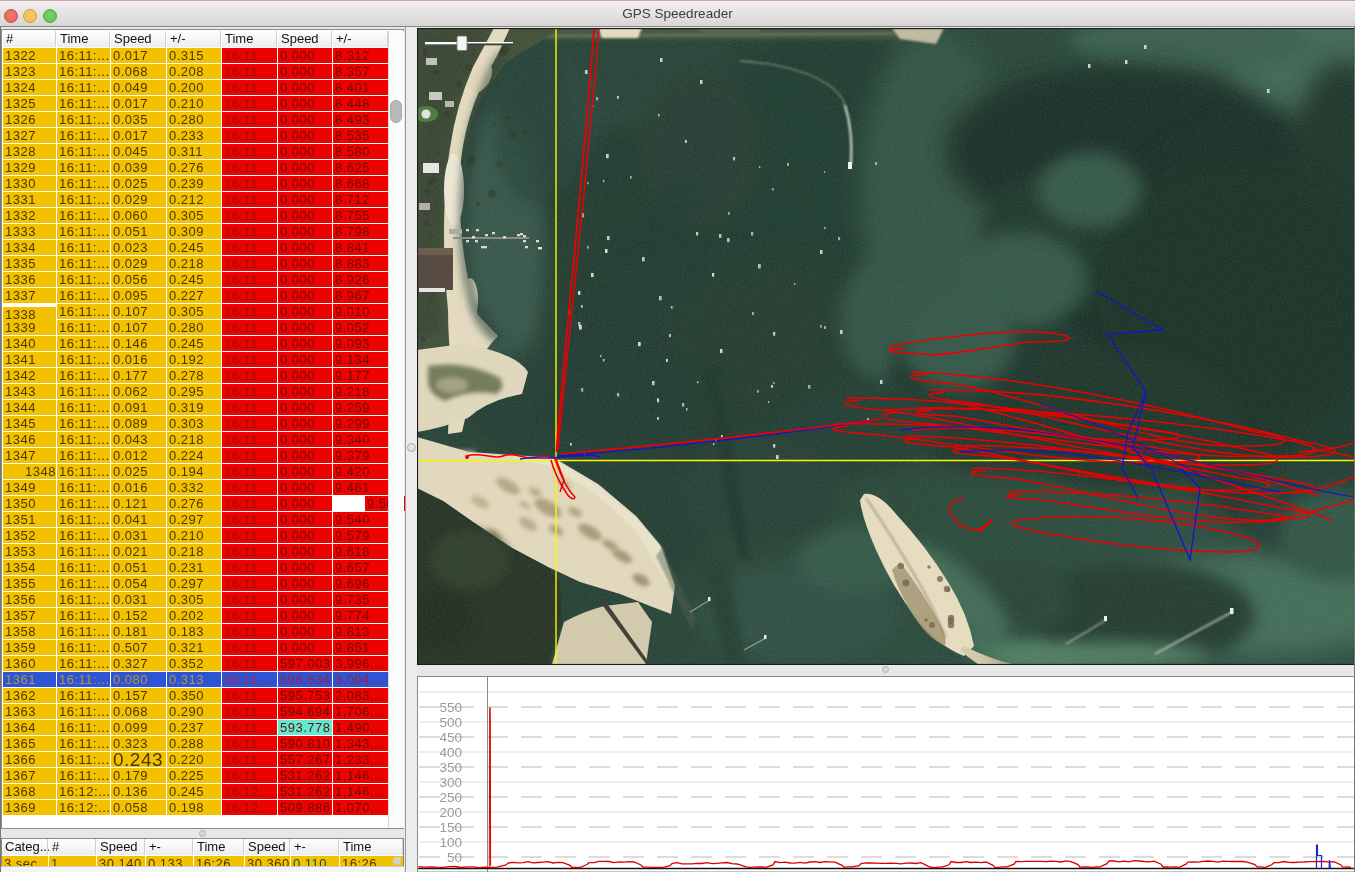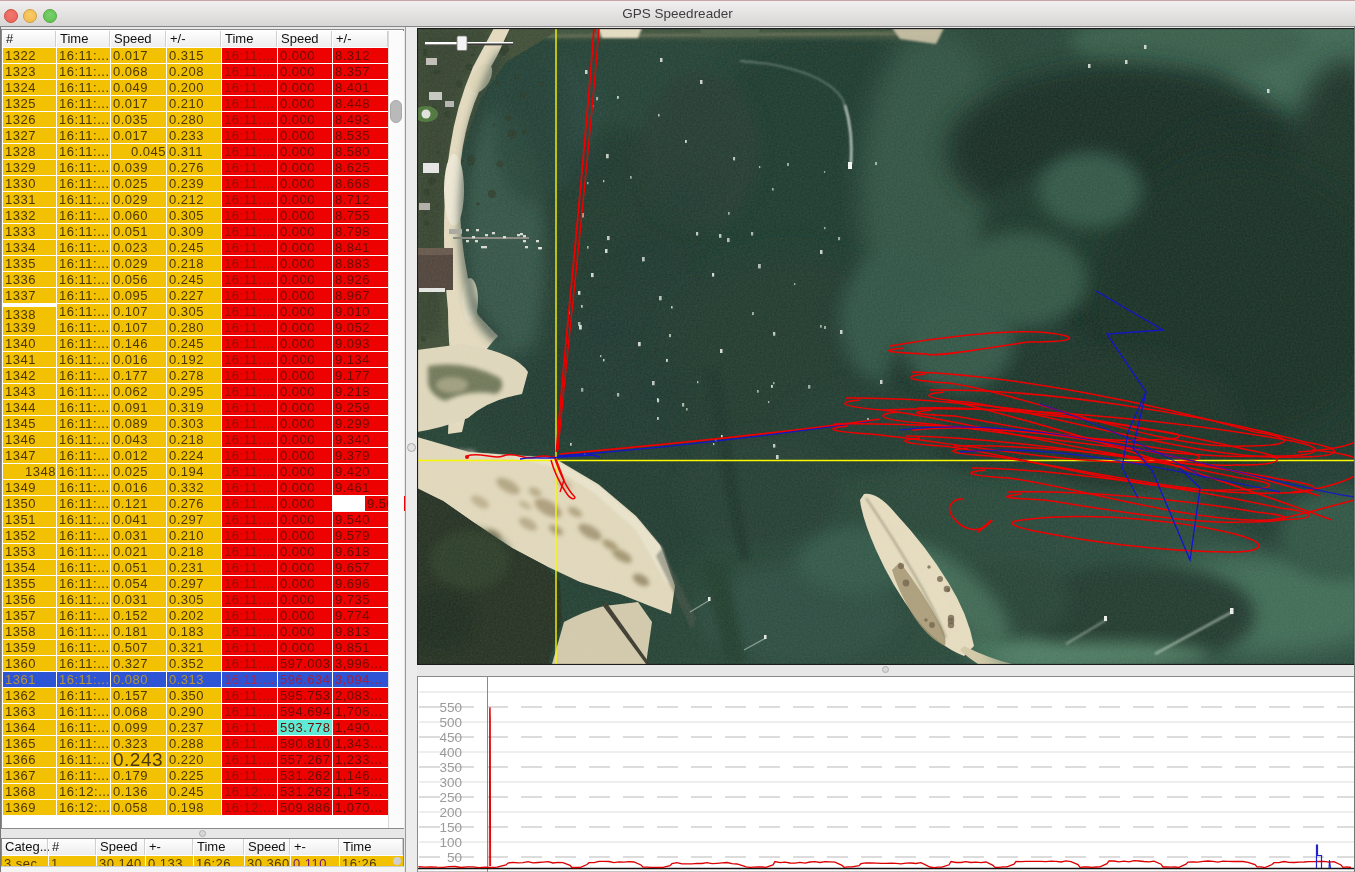--- a/index.html
+++ b/index.html
@@ -60,21 +60,21 @@
 <div style="position:absolute;left:333px;top:111.5px;width:55px;height:15px;background:#ee0201;color:#6b0c00;padding-left:2px;font-size:13px;line-height:15px;letter-spacing:0.5px;overflow:hidden;white-space:nowrap;box-sizing:border-box;">8.493</div>
 <div style="position:absolute;left:3px;top:127.5px;width:53px;height:15px;background:#f2c101;color:#4c3800;padding-left:2px;font-size:13px;line-height:15px;letter-spacing:0.5px;overflow:hidden;white-space:nowrap;box-sizing:border-box;">1327</div>
 <div style="position:absolute;left:57px;top:127.5px;width:53px;height:15px;background:#f2c101;color:#4c3800;padding-left:2px;font-size:13px;line-height:15px;letter-spacing:0.5px;overflow:hidden;white-space:nowrap;box-sizing:border-box;">16:11:...</div>
 <div style="position:absolute;left:111px;top:127.5px;width:55px;height:15px;background:#f2c101;color:#4c3800;padding-left:2px;font-size:13px;line-height:15px;letter-spacing:0.5px;overflow:hidden;white-space:nowrap;box-sizing:border-box;">0.017</div>
 <div style="position:absolute;left:167px;top:127.5px;width:54px;height:15px;background:#f2c101;color:#4c3800;padding-left:2px;font-size:13px;line-height:15px;letter-spacing:0.5px;overflow:hidden;white-space:nowrap;box-sizing:border-box;">0.233</div>
 <div style="position:absolute;left:222px;top:127.5px;width:55px;height:15px;background:#ee0201;color:#8e1505;padding-left:2px;font-size:13px;line-height:15px;letter-spacing:0.5px;overflow:hidden;white-space:nowrap;box-sizing:border-box;">16:11:...</div>
 <div style="position:absolute;left:278px;top:127.5px;width:54px;height:15px;background:#ee0201;color:#6b0c00;padding-left:2px;font-size:13px;line-height:15px;letter-spacing:0.5px;overflow:hidden;white-space:nowrap;box-sizing:border-box;">0.000</div>
 <div style="position:absolute;left:333px;top:127.5px;width:55px;height:15px;background:#ee0201;color:#6b0c00;padding-left:2px;font-size:13px;line-height:15px;letter-spacing:0.5px;overflow:hidden;white-space:nowrap;box-sizing:border-box;">8.535</div>
 <div style="position:absolute;left:3px;top:143.5px;width:53px;height:15px;background:#f2c101;color:#4c3800;padding-left:2px;font-size:13px;line-height:15px;letter-spacing:0.5px;overflow:hidden;white-space:nowrap;box-sizing:border-box;">1328</div>
 <div style="position:absolute;left:57px;top:143.5px;width:53px;height:15px;background:#f2c101;color:#4c3800;padding-left:2px;font-size:13px;line-height:15px;letter-spacing:0.5px;overflow:hidden;white-space:nowrap;box-sizing:border-box;">16:11:...</div>
-<div style="position:absolute;left:111px;top:143.5px;width:55px;height:15px;background:#f2c101;color:#4c3800;padding-left:2px;font-size:13px;line-height:15px;letter-spacing:0.5px;overflow:hidden;white-space:nowrap;box-sizing:border-box;text-align:right;">0.045</div>
+<div style="position:absolute;left:111px;top:143.5px;width:55px;height:15px;background:#f2c101;color:#4c3800;padding-left:2px;font-size:13px;line-height:15px;letter-spacing:0.5px;overflow:hidden;white-space:nowrap;box-sizing:border-box;">0.045</div>
 <div style="position:absolute;left:167px;top:143.5px;width:54px;height:15px;background:#f2c101;color:#4c3800;padding-left:2px;font-size:13px;line-height:15px;letter-spacing:0.5px;overflow:hidden;white-space:nowrap;box-sizing:border-box;">0.311</div>
 <div style="position:absolute;left:222px;top:143.5px;width:55px;height:15px;background:#ee0201;color:#8e1505;padding-left:2px;font-size:13px;line-height:15px;letter-spacing:0.5px;overflow:hidden;white-space:nowrap;box-sizing:border-box;">16:11:...</div>
 <div style="position:absolute;left:278px;top:143.5px;width:54px;height:15px;background:#ee0201;color:#6b0c00;padding-left:2px;font-size:13px;line-height:15px;letter-spacing:0.5px;overflow:hidden;white-space:nowrap;box-sizing:border-box;">0.000</div>
 <div style="position:absolute;left:333px;top:143.5px;width:55px;height:15px;background:#ee0201;color:#6b0c00;padding-left:2px;font-size:13px;line-height:15px;letter-spacing:0.5px;overflow:hidden;white-space:nowrap;box-sizing:border-box;">8.580</div>
 <div style="position:absolute;left:3px;top:159.5px;width:53px;height:15px;background:#f2c101;color:#4c3800;padding-left:2px;font-size:13px;line-height:15px;letter-spacing:0.5px;overflow:hidden;white-space:nowrap;box-sizing:border-box;">1329</div>
 <div style="position:absolute;left:57px;top:159.5px;width:53px;height:15px;background:#f2c101;color:#4c3800;padding-left:2px;font-size:13px;line-height:15px;letter-spacing:0.5px;overflow:hidden;white-space:nowrap;box-sizing:border-box;">16:11:...</div>
 <div style="position:absolute;left:111px;top:159.5px;width:55px;height:15px;background:#f2c101;color:#4c3800;padding-left:2px;font-size:13px;line-height:15px;letter-spacing:0.5px;overflow:hidden;white-space:nowrap;box-sizing:border-box;">0.039</div>
 <div style="position:absolute;left:167px;top:159.5px;width:54px;height:15px;background:#f2c101;color:#4c3800;padding-left:2px;font-size:13px;line-height:15px;letter-spacing:0.5px;overflow:hidden;white-space:nowrap;box-sizing:border-box;">0.276</div>
 <div style="position:absolute;left:222px;top:159.5px;width:55px;height:15px;background:#ee0201;color:#8e1505;padding-left:2px;font-size:13px;line-height:15px;letter-spacing:0.5px;overflow:hidden;white-space:nowrap;box-sizing:border-box;">16:11:...</div>
 <div style="position:absolute;left:278px;top:159.5px;width:54px;height:15px;background:#ee0201;color:#6b0c00;padding-left:2px;font-size:13px;line-height:15px;letter-spacing:0.5px;overflow:hidden;white-space:nowrap;box-sizing:border-box;">0.000</div>
@@ -374,21 +374,21 @@
 <div style="position:absolute;left:194px;top:839px;width:50px;height:16px;font-size:13px;line-height:16px;color:#111;padding-left:3px;box-sizing:border-box;border-right:1px solid #cfcfcf;background:linear-gradient(#fefefe,#ededed);">Time</div>
 <div style="position:absolute;left:245px;top:839px;width:45px;height:16px;font-size:13px;line-height:16px;color:#111;padding-left:3px;box-sizing:border-box;border-right:1px solid #cfcfcf;background:linear-gradient(#fefefe,#ededed);">Speed</div>
 <div style="position:absolute;left:291px;top:839px;width:48px;height:16px;font-size:13px;line-height:16px;color:#111;padding-left:3px;box-sizing:border-box;border-right:1px solid #cfcfcf;background:linear-gradient(#fefefe,#ededed);">+-</div>
 <div style="position:absolute;left:340px;top:839px;width:63px;height:16px;font-size:13px;line-height:16px;color:#111;padding-left:3px;box-sizing:border-box;border-right:1px solid #cfcfcf;background:linear-gradient(#fefefe,#ededed);">Time</div>
 <div style="position:absolute;left:2px;top:855.5px;width:46px;height:15px;background:#f2c101;color:#4c3800;padding-left:2px;font-size:13px;line-height:15px;letter-spacing:0.5px;overflow:hidden;white-space:nowrap;box-sizing:border-box;">3 sec</div>
 <div style="position:absolute;left:49px;top:855.5px;width:47px;height:15px;background:#f2c101;color:#4c3800;padding-left:2px;font-size:13px;line-height:15px;letter-spacing:0.5px;overflow:hidden;white-space:nowrap;box-sizing:border-box;">1</div>
 <div style="position:absolute;left:97px;top:855.5px;width:48px;height:15px;background:#f2c101;color:#4c3800;padding-left:2px;font-size:13px;line-height:15px;letter-spacing:0.5px;overflow:hidden;white-space:nowrap;box-sizing:border-box;">30.140</div>
 <div style="position:absolute;left:146px;top:855.5px;width:47px;height:15px;background:#f2c101;color:#4c3800;padding-left:2px;font-size:13px;line-height:15px;letter-spacing:0.5px;overflow:hidden;white-space:nowrap;box-sizing:border-box;">0.133</div>
 <div style="position:absolute;left:194px;top:855.5px;width:50px;height:15px;background:#f2c101;color:#4c3800;padding-left:2px;font-size:13px;line-height:15px;letter-spacing:0.5px;overflow:hidden;white-space:nowrap;box-sizing:border-box;">16:26...</div>
 <div style="position:absolute;left:245px;top:855.5px;width:45px;height:15px;background:#f2c101;color:#4c3800;padding-left:2px;font-size:13px;line-height:15px;letter-spacing:0.5px;overflow:hidden;white-space:nowrap;box-sizing:border-box;">30.360</div>
-<div style="position:absolute;left:291px;top:855.5px;width:48px;height:15px;background:#f2c101;color:#701a75;padding-left:2px;font-size:13px;line-height:15px;letter-spacing:0.5px;overflow:hidden;white-space:nowrap;box-sizing:border-box;">0.110</div>
+<div style="position:absolute;left:291px;top:855.5px;width:48px;height:15px;background:#f2c101;color:#14532d;padding-left:2px;font-size:13px;line-height:15px;letter-spacing:0.5px;overflow:hidden;white-space:nowrap;box-sizing:border-box;">0.110</div>
 <div style="position:absolute;left:340px;top:855.5px;width:63px;height:15px;background:#f2c101;color:#4c3800;padding-left:2px;font-size:13px;line-height:15px;letter-spacing:0.5px;overflow:hidden;white-space:nowrap;box-sizing:border-box;">16:26...</div>
 <div class="abs" style="left:1px;top:866px;width:403px;height:6px;background:#f4f4f4;border-top:1px solid #cccccc;box-sizing:border-box;"></div>
 <div class="abs" style="left:393px;top:857px;width:8px;height:8px;border-radius:50%;background:#cfcfcf;"></div>
 
 <div class="abs" style="left:405px;top:27px;width:12px;height:845px;background:#ececec;border-left:1px solid #9a9a9a;box-sizing:border-box;"></div>
 <div class="abs" style="left:407px;top:443px;width:9px;height:9px;border-radius:50%;background:#e2e2e2;border:1px solid #aaaaaa;box-sizing:border-box;"></div>
 
 <svg width="938" height="637" viewBox="417 28 938 637" style="position:absolute;left:417px;top:28px;">
     <defs>
       <filter id="b4" x="-40%" y="-40%" width="180%" height="180%">

